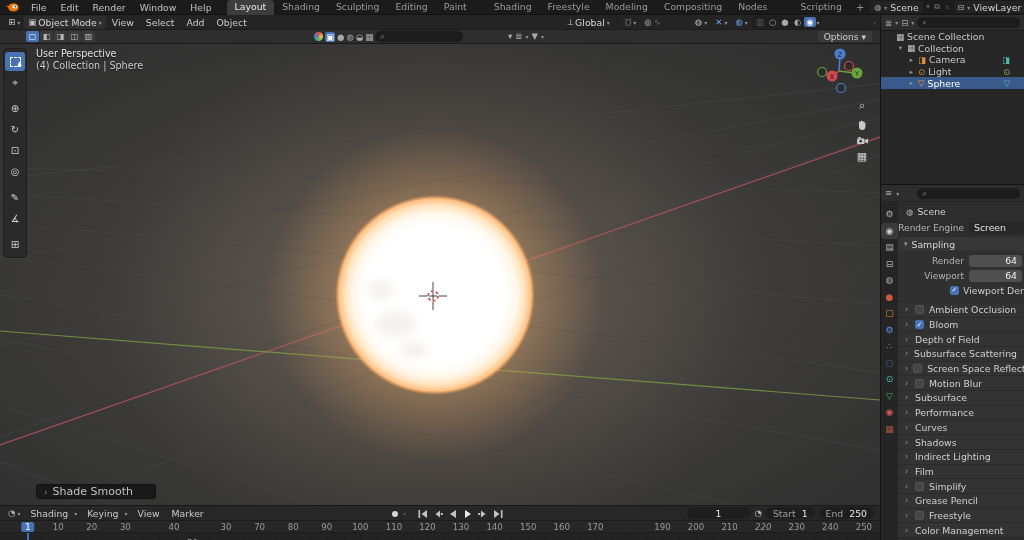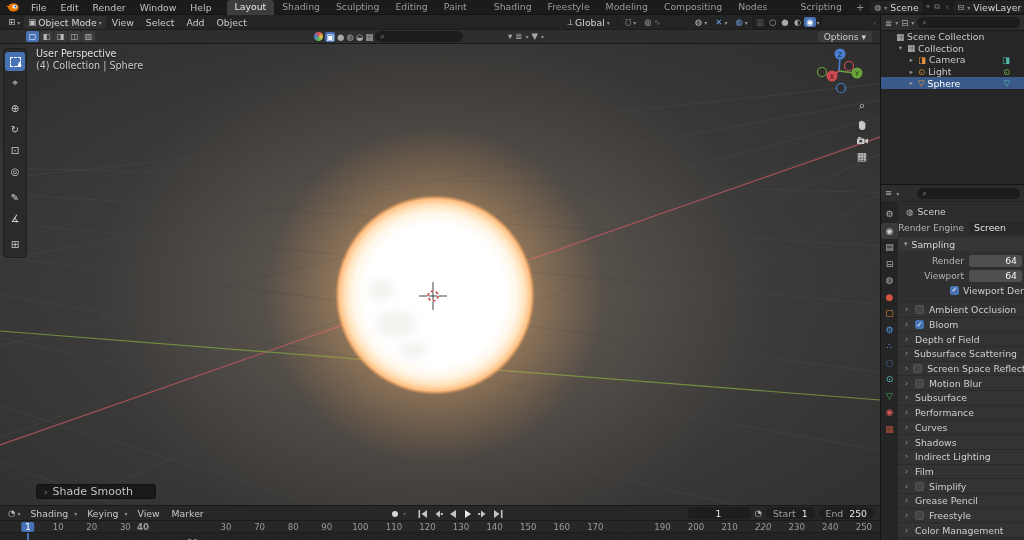--- a/index.html
+++ b/index.html
@@ -525,21 +525,21 @@
       <div class="rtick" style="left: 779.968px; height: 5px;"></div>
       <div class="rtick" style="left: 796.753px; height: 7px;"></div>
       <div class="rtick" style="left: 813.538px; height: 5px;"></div>
       <div class="rtick" style="left: 830.323px; height: 7px;"></div>
       <div class="rtick" style="left: 847.108px; height: 5px;"></div>
       <div class="rtick" style="left: 863.893px; height: 7px;"></div>
       <span class="rlabel current" style="left: 28px;">1</span>
       <span class="rlabel" style="left: 58.213px;">10</span>
       <span class="rlabel" style="left: 91.783px;">20</span>
       <span class="rlabel" style="left: 125.353px;">30</span>
-      <span class="rlabel" style="left: 143px; font-weight: bold;">40</span>
+      <span class="rlabel" style="left: 174px;">40</span>
       <span class="rlabel" style="left: 192.493px; margin-top: 16px;">50</span>
       <span class="rlabel" style="left: 226.063px;">30</span>
       <span class="rlabel" style="left: 259.633px;">70</span>
       <span class="rlabel" style="left: 293.203px;">80</span>
       <span class="rlabel" style="left: 326.773px;">90</span>
       <span class="rlabel" style="left: 360.343px;">100</span>
       <span class="rlabel" style="left: 393.913px;">110</span>
       <span class="rlabel" style="left: 427.483px;">120</span>
       <span class="rlabel" style="left: 461.053px;">130</span>
       <span class="rlabel" style="left: 494.623px;">140</span>

